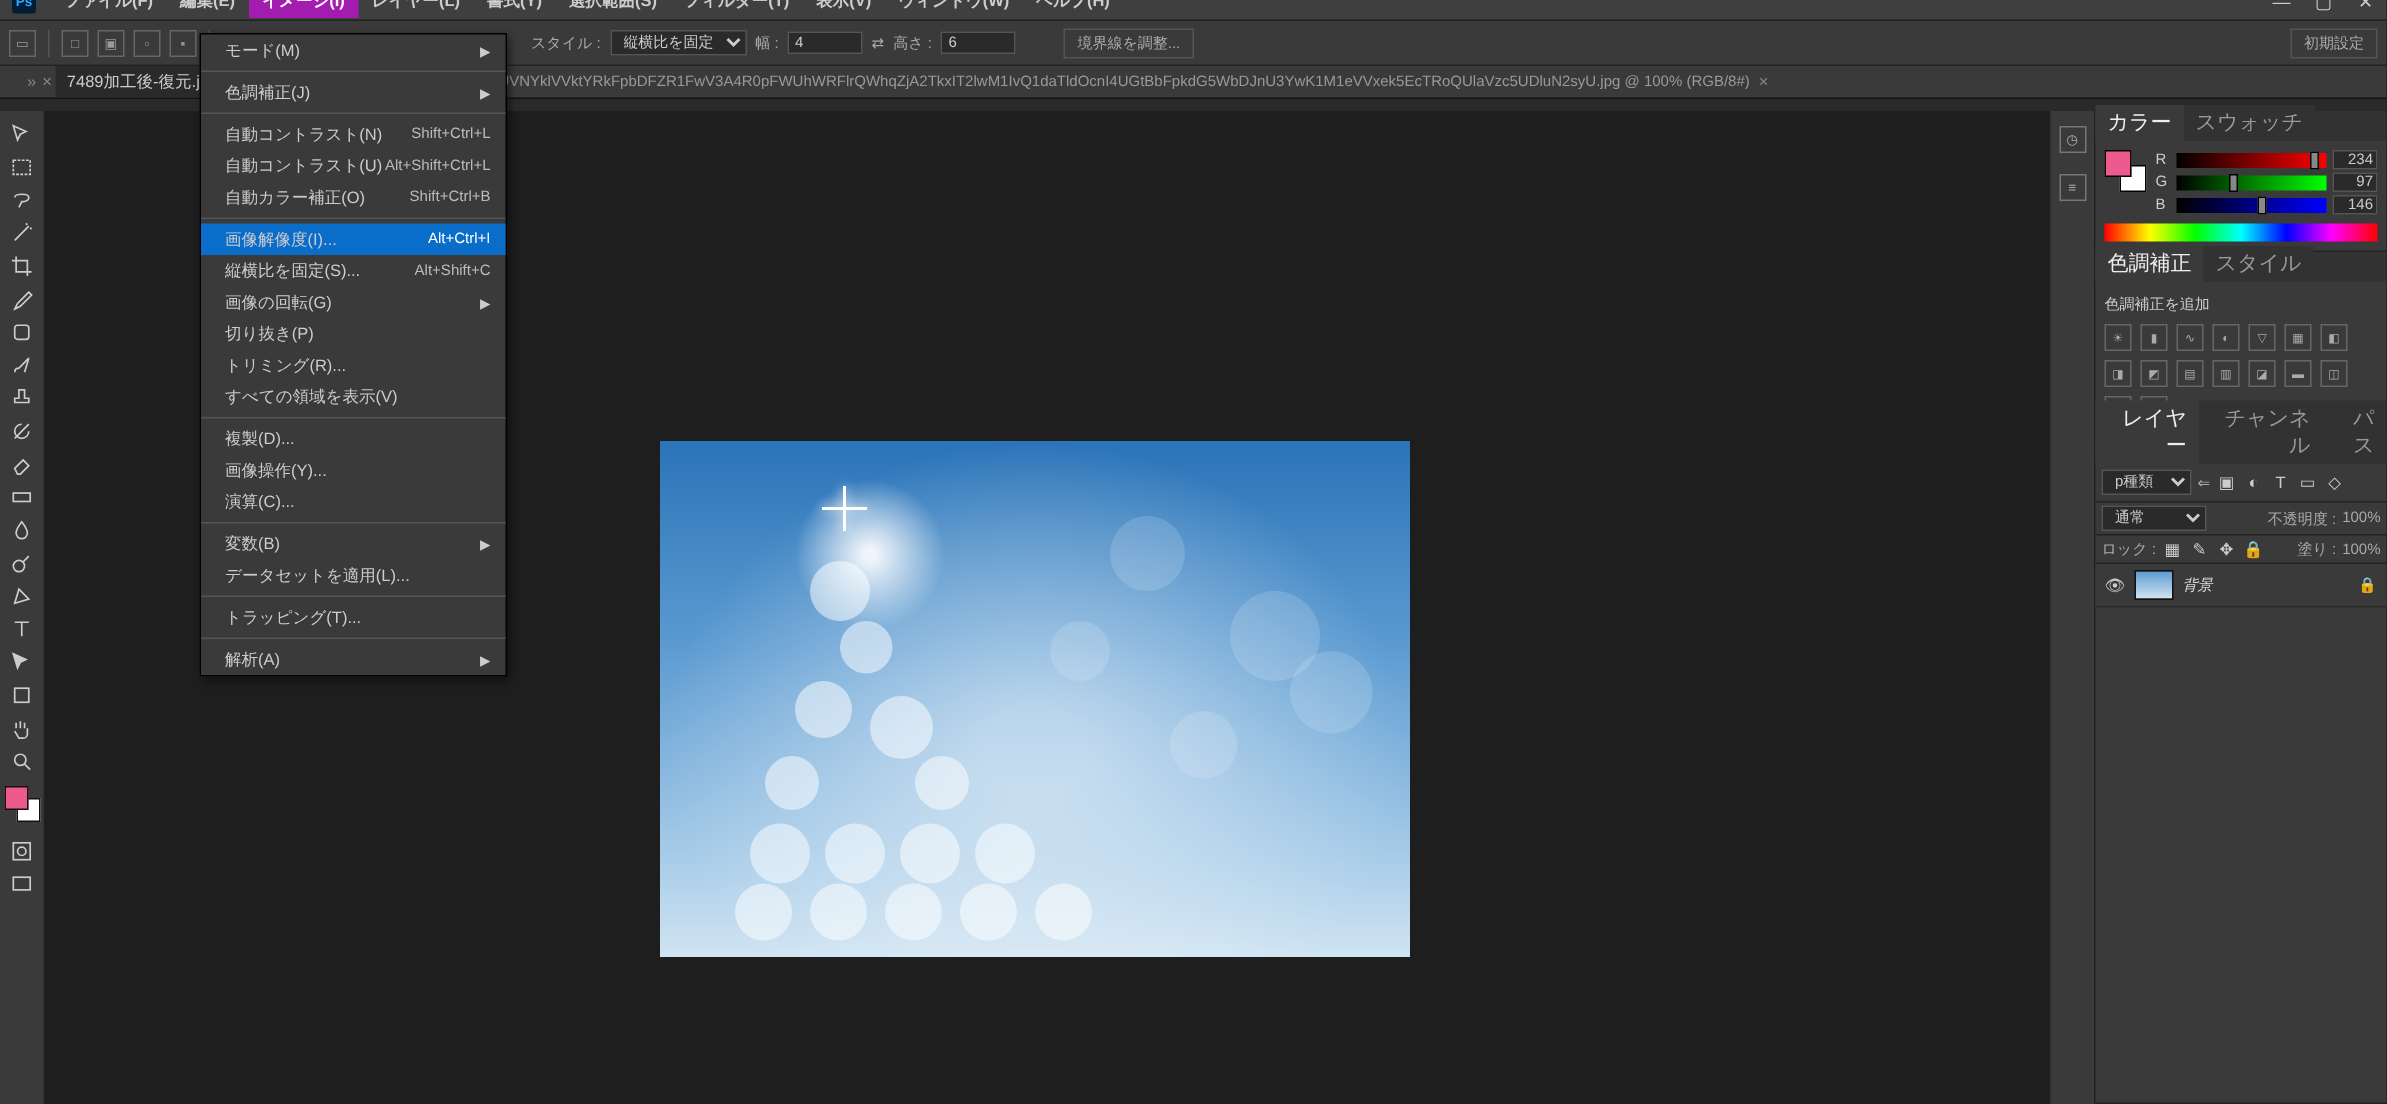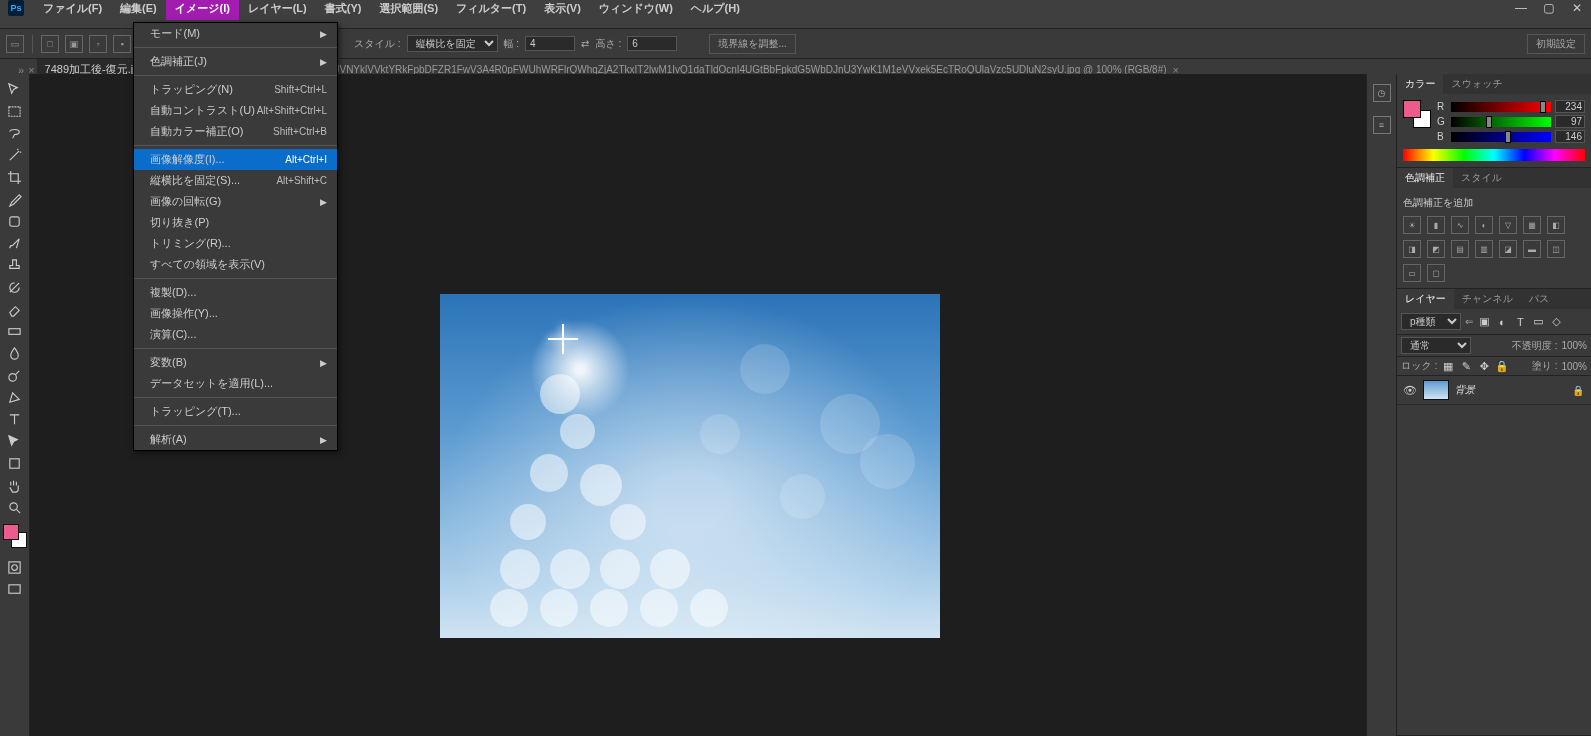--- a/index.html
+++ b/index.html
@@ -1,19 +1,19 @@
 <!DOCTYPE html>
 <html><head>
 <meta charset="utf-8">
 <style>
 * { margin:0; padding:0; box-sizing:border-box; font-family:"Meiryo UI","Hiragino Sans",sans-serif; font-size:11px; color:#ccc; }
 body { background:#2a2a2a; width:1591px; height:736px; overflow:hidden; position:relative; }
 
 
-.titlebar { height:29px; background:#3f3f3f; display:flex; align-items:center; padding:0 0 12px 8px; border-bottom:1px solid #222; }
+.titlebar { height:14px; background:#3f3f3f; display:flex; align-items:center; padding:0 0 12px 8px; border-bottom:1px solid #222; }
 .ps-logo { width:16px; height:16px; background:#001e36; color:#31a8ff; font-weight:bold; font-size:9px; display:flex; align-items:center; justify-content:center; margin-right:10px; border-radius:2px; }
 .menubar { display:flex; gap:0;font-weight:bold; }
 .menu-item { padding:4px 9px; cursor:default; }
 .menu-item.open { background:#a21caf; color:#fff; }
 .win-controls { margin-left:auto; display:flex; }
 .win-btn { width:28px; height:22px; display:flex; align-items:center; justify-content:center; font-size:12px; }
 
 
 .optbar { height:30px; background:#3a3a3a; display:flex; align-items:center; padding:0 6px; gap:6px; border-bottom:1px solid #222; }
 .opt-icon { width:18px; height:18px; border:1px solid #666; display:flex; align-items:center; justify-content:center; font-size:9px; color:#999; }
@@ -51,21 +51,21 @@
 .bokeh { position:absolute; border-radius:50%; background:rgba(255,255,255,0.5); }
 
 
 .dock-collapsed { width:30px; background:#3a3a3a; border-left:1px solid #222; display:flex; flex-direction:column; align-items:center; padding-top:10px; gap:14px; }
 .dock-icon { width:18px; height:18px; border:1px solid #777; display:flex; align-items:center; justify-content:center; font-size:9px; color:#aaa; }
 
 
 .panels { width:195px; background:#3a3a3a; border-left:1px solid #222; display:flex; flex-direction:column; }
 .panel { border-bottom:1px solid #222; }
 .panel-tabs { display:flex; background:#323232; height:20px; align-items:flex-end; }
-.ptab { padding:3px 8px; font-size:10px; color:#999; background:#323232; }
+.ptab { padding:3px 8px; font-size:14px; color:#999; background:#323232;text-align:right; }
 .ptab.active { background:#3a3a3a; color:#eee; }
 .panel-body { padding:6px; }
 
 .color-row { display:flex; align-items:center; gap:4px; margin-bottom:2px; }
 .color-row .ch { width:10px; font-size:10px; color:#ccc; }
 .color-row .slider-track { flex:1; height:10px; position:relative; }
 .slider-r { background:linear-gradient(90deg,#000,#f00); }
 .slider-g { background:linear-gradient(90deg,#000,#0f0); }
 .slider-b { background:linear-gradient(90deg,#000,#00f); }
 .slider-thumb { position:absolute; top:-1px; width:6px; height:12px; background:#888; border:1px solid #000; transform:translateX(-50%); }
@@ -422,21 +422,21 @@
       <span>モード(M)</span>
       <span class="arrow">▶</span>
     </div>
     <div class="dd-sep"></div>
     <div class="dd-item">
       <span>色調補正(J)</span>
       <span class="arrow">▶</span>
     </div>
     <div class="dd-sep"></div>
     <div class="dd-item">
-      <span>トラッピング(N)</span>
+      <span>自動コントラスト(N)</span>
       <span class="sc">Shift+Ctrl+L</span>
     </div>
     <div class="dd-item">
       <span>自動コントラスト(U)</span>
       <span class="sc">Alt+Shift+Ctrl+L</span>
     </div>
     <div class="dd-item">
       <span>自動カラー補正(O)</span>
       <span class="sc">Shift+Ctrl+B</span>
     </div>

